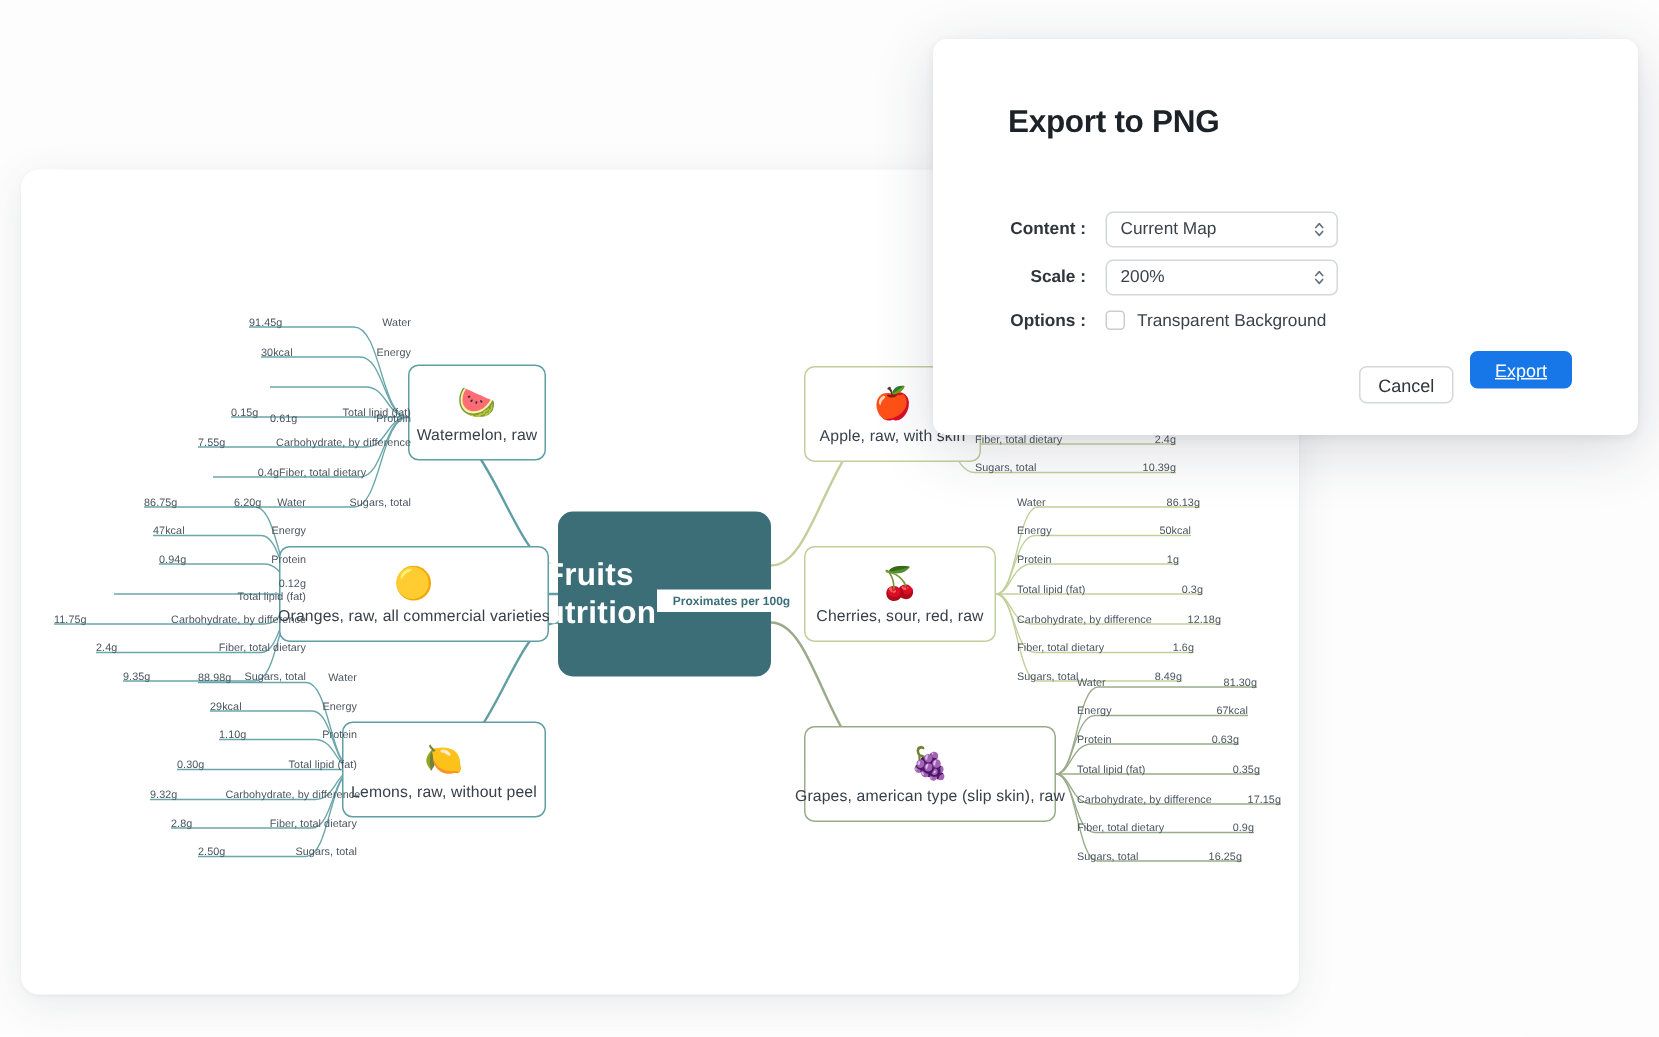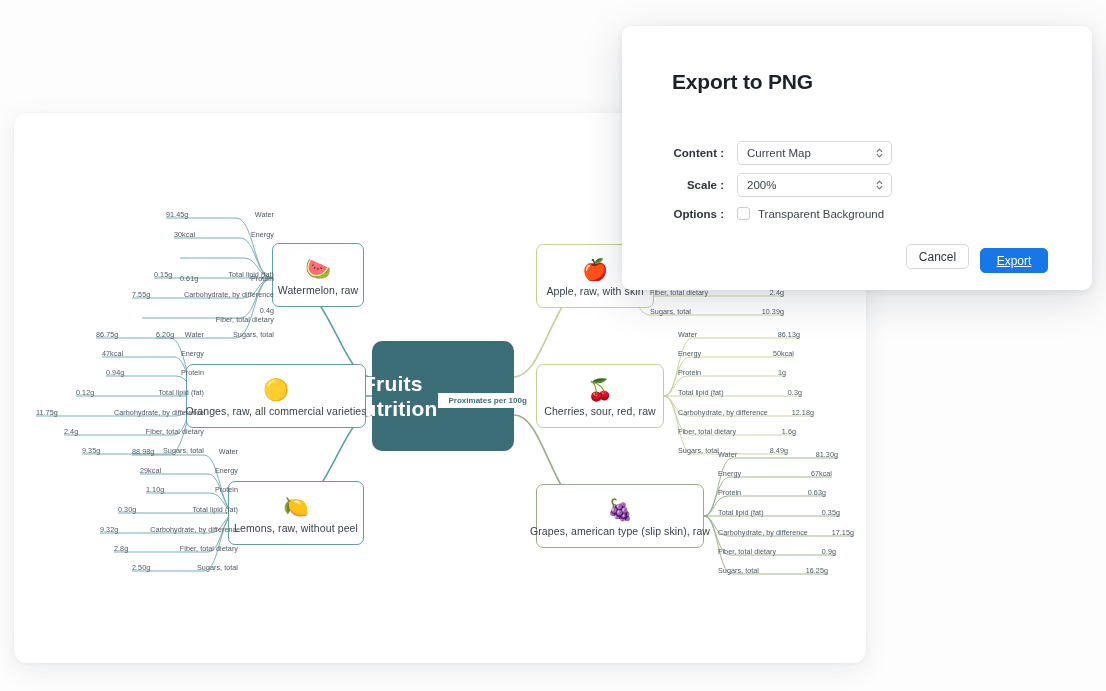--- a/index.html
+++ b/index.html
@@ -267,42 +267,42 @@
       <span class="ll">Protein</span>
     </div>
     <div class="leaf" style="left:140px; top:153px; width:120px; justify-content:space-between;">
       <span class="lv">0.15g</span>
       <span class="ll">Total lipid (fat)</span>
     </div>
     <div class="leaf" style="left:118px; top:173px; width:142px; justify-content:space-between;">
       <span class="lv">7.55g</span>
       <span class="ll">Carbohydrate, by difference</span>
     </div>
-    <div class="leaf" style="left:128px; top:193px; width:132px; justify-content:space-between;flex-direction:column;">
+    <div class="leaf" style="left:128px; top:193px; width:132px; justify-content:center;">
       <span class="lv">0.4g</span>
       <span class="ll">Fiber, total dietary</span>
     </div>
     <div class="leaf" style="left:142px; top:213px; width:118px; justify-content:space-between;">
       <span class="lv">6.20g</span>
       <span class="ll">Sugars, total</span>
     </div>
 
     <div class="leaf" style="left:82px; top:213px; width:108px; justify-content:space-between;">
       <span class="lv">86.75g</span>
       <span class="ll">Water</span>
     </div>
     <div class="leaf" style="left:88px; top:232px; width:102px; justify-content:space-between;">
       <span class="lv">47kcal</span>
       <span class="ll">Energy</span>
     </div>
     <div class="leaf" style="left:92px; top:251px; width:98px; justify-content:space-between;">
       <span class="lv">0.94g</span>
       <span class="ll">Protein</span>
     </div>
-    <div class="leaf" style="left:62px; top:271px; width:128px; justify-content:space-between;">
+    <div class="leaf" style="left:62px; top:271px; width:128px; justify-content:space-between;flex-direction:column;">
       <span class="lv">0.12g</span>
       <span class="ll">Total lipid (fat)</span>
     </div>
     <div class="leaf" style="left:22px; top:291px; width:168px; justify-content:space-between;">
       <span class="lv">11.75g</span>
       <span class="ll">Carbohydrate, by difference</span>
     </div>
     <div class="leaf" style="left:50px; top:310px; width:140px; justify-content:space-between;">
       <span class="lv">2.4g</span>
       <span class="ll">Fiber, total dietary</span>
@@ -442,17 +442,17 @@
 
     <div class="frow" style="left:26px; top:181px;">
       <div class="flabel">Options :</div>
       <div class="chk-wrap">
         <span class="chkbox"></span>
         <span class="chk-label">Transparent Background</span>
       </div>
     </div>
 
     <div class="btn btn-cancel" style="left:284px; top:218px;">Cancel</div>
-    <div class="btn btn-export" style="left:358px; top:222px;text-decoration:underline;">Export</div>
+    <div class="btn btn-export" style="left:358px; top:208px;text-decoration:underline;">Export</div>
 
   </div>
 
 </div>
 
 </body></html>

